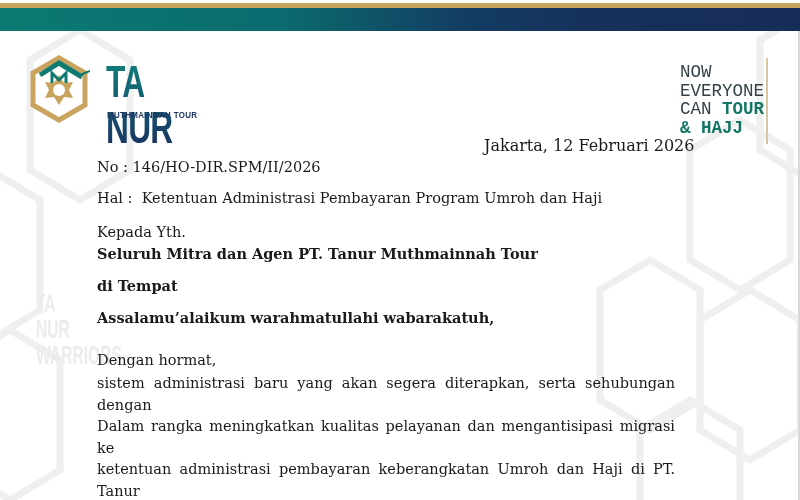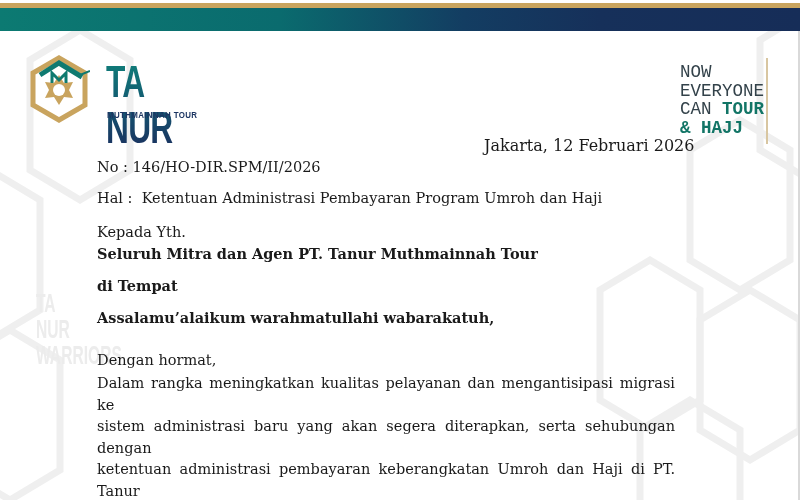--- a/index.html
+++ b/index.html
@@ -104,17 +104,17 @@
 </div>
 
 <div class="line l1">Kepada Yth.</div>
 <div class="line l2 bold">Seluruh Mitra dan Agen PT. Tanur Muthmainnah Tour</div>
 <div class="line l3">di Tempat</div>
 
 <div class="line l4">Assalamu’alaikum warahmatullahi wabarakatuh,</div>
 <div class="line l5">Dengan hormat,</div>
 
 <div class="para">
+  <span>sistem administrasi baru yang akan segera diterapkan, serta sehubungan dengan</span>
   <span>Dalam rangka meningkatkan kualitas pelayanan dan mengantisipasi migrasi ke</span>
-  <span>sistem administrasi baru yang akan segera diterapkan, serta sehubungan dengan</span>
   <span>ketentuan administrasi pembayaran keberangkatan Umroh dan Haji di PT. Tanur</span>
 
 </div>
 
 </body></html>

